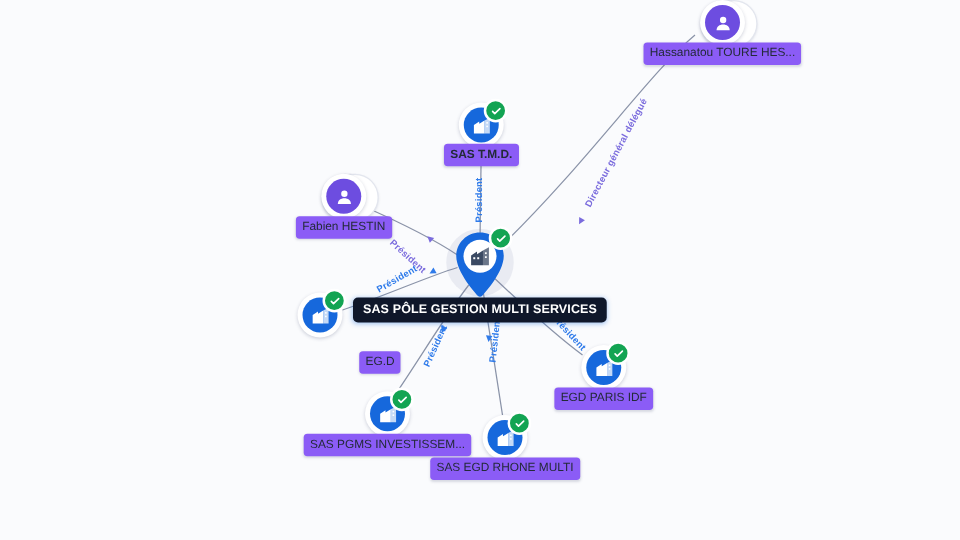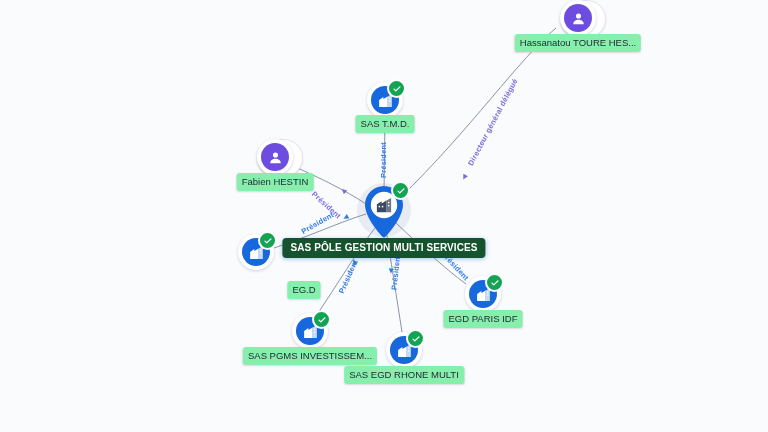--- a/index.html
+++ b/index.html
@@ -59,27 +59,27 @@
     position:absolute;left:50%;top:21px;transform:translate(-50%,-50%);
     width:21px;height:21px;display:flex;align-items:center;justify-content:center;
   }
 
   
   .lbl{
     position:absolute;transform:translateX(-50%);
     white-space:nowrap;
     font-size:9.5px;line-height:14px;
     color:#232a38;
-    background:#86efac;
+    background:#8b5cf6;
     border-radius:3px;
     padding:2px 5px;
     box-shadow:0 1px 2px rgba(40,50,90,.17);
   }
   .lbl.primary{
-    background:#14532d;color:#ffffff;font-size:10px;font-weight:700;
+    background:#0f172a;color:#ffffff;font-size:10px;font-weight:700;
     padding:3px 8px;border-radius:4px;letter-spacing:.1px;
     box-shadow:0 1px 4px rgba(22,104,220,.38);
   }
 
   
   .elbl{
     position:absolute;white-space:nowrap;
     font-size:7.5px;font-weight:700;letter-spacing:.2px;
     transform-origin:0 50%;
   }
@@ -153,21 +153,21 @@
               <rect x="17" y="12" width="1.8" height="1.8" fill="#fff"></rect>
             </svg>
           </span>
           <span class="badge">
             <svg width="8" height="8" viewBox="0 0 12 12">
               <path d="M1.6 6.2l2.6 2.6L10.4 2.8" stroke="#fff" stroke-width="2" fill="none" stroke-linecap="round" stroke-linejoin="round"></path>
             </svg>
           </span>
         </div>
       </div>
-      <div class="lbl" style="left: 385px; top: 115px;">SAS T.M.D.</div>
+      <div class="lbl" style="left: 385px; top: 115px; font-weight: bold;">SAS T.M.D.</div>
       <div class="node" style="left: 578px; top: 18px;">
         <span class="stack">
           <i class="s3"></i>
           <i class="s2"></i>
           <i class="s1"></i>
         </span>
         <div class="face">
           <span class="disc person">
             <svg width="17" height="17" viewBox="0 0 24 24" fill="none">
               <circle cx="12" cy="8.4" r="3.6" fill="#fff"></circle>

